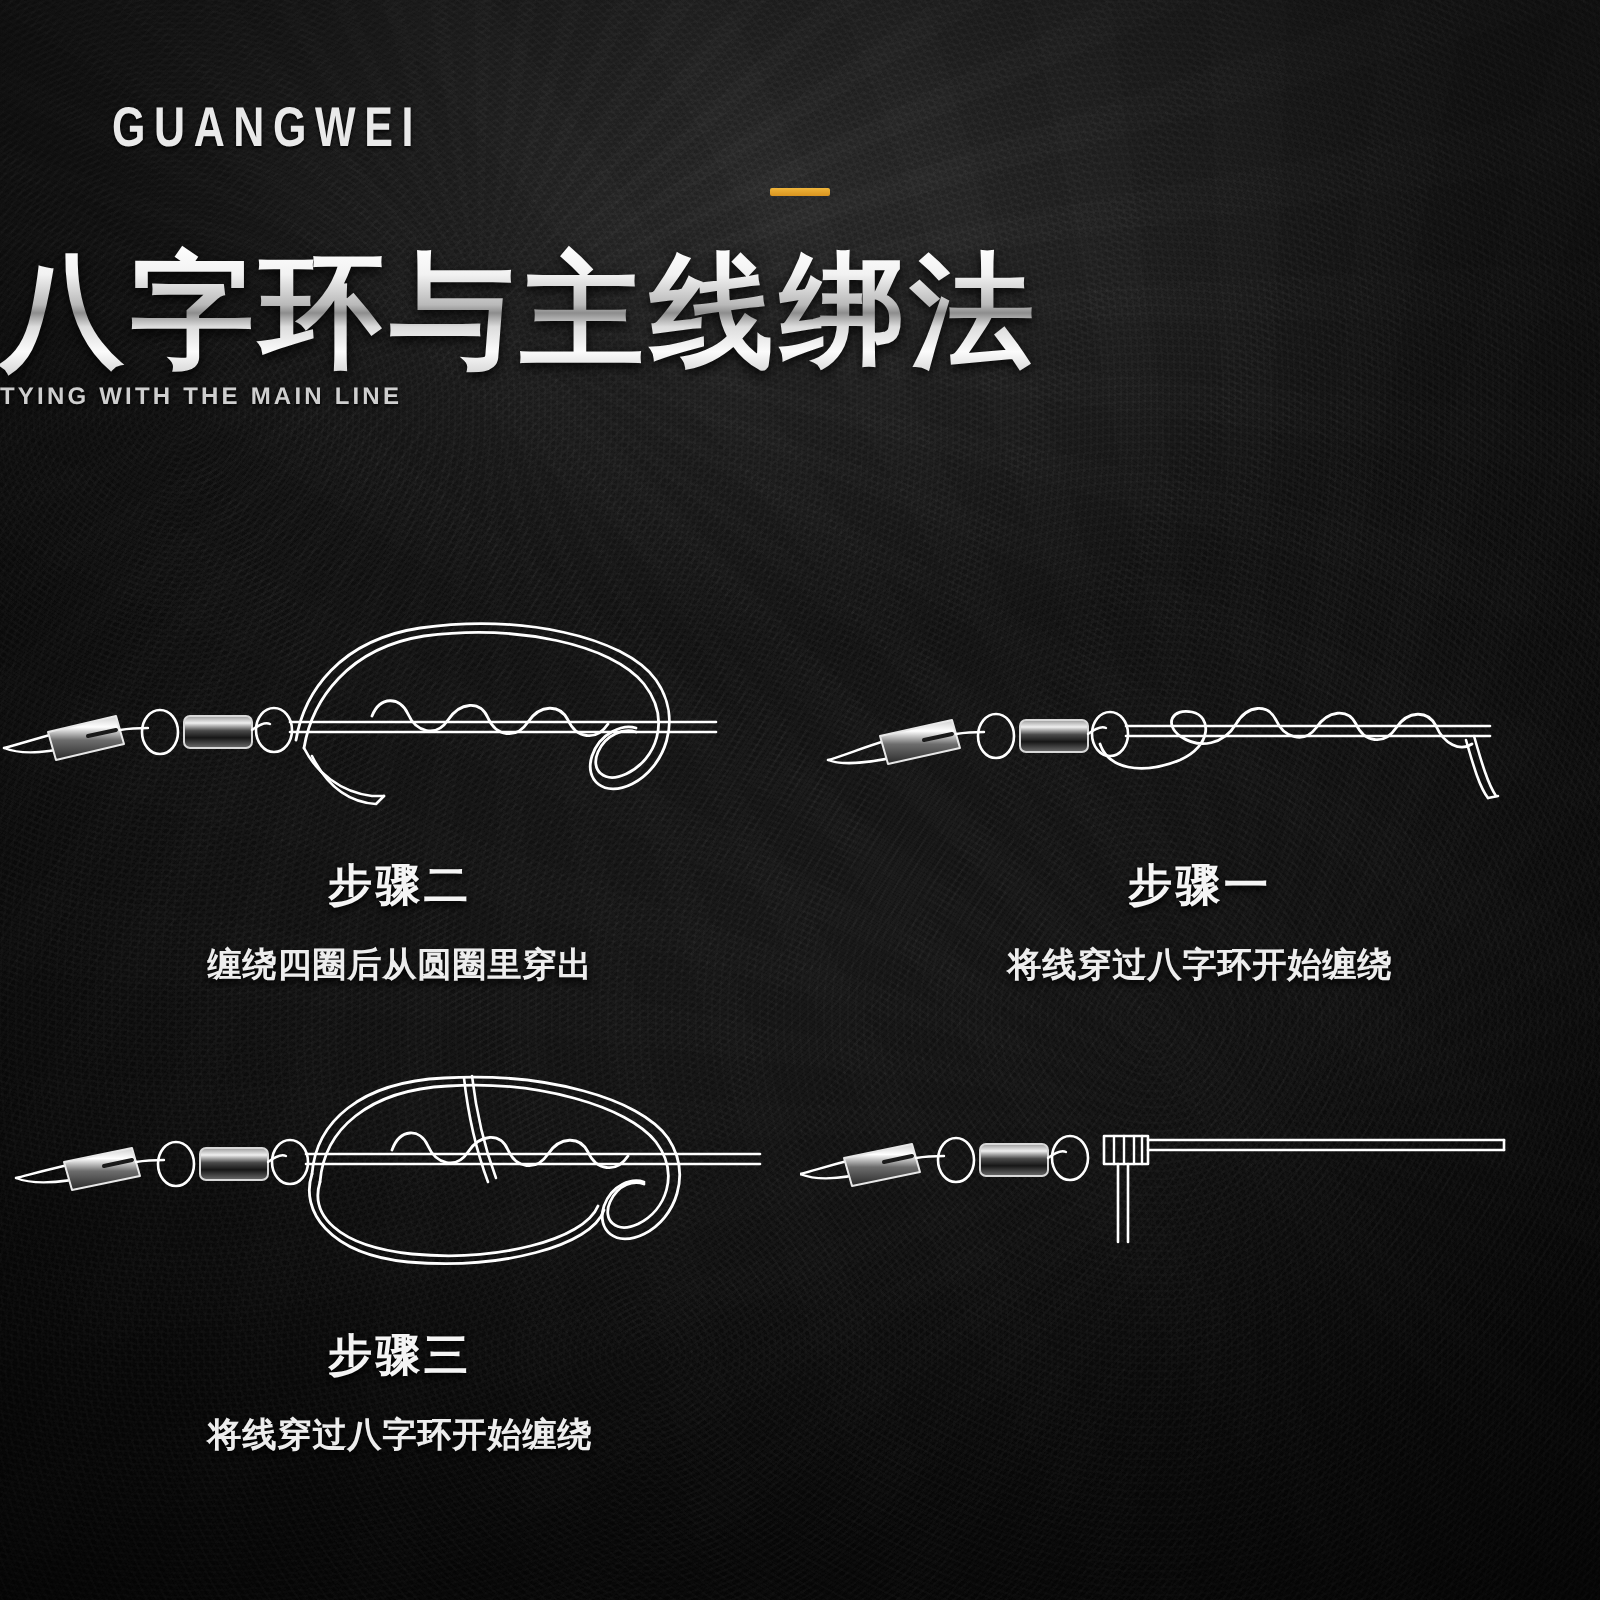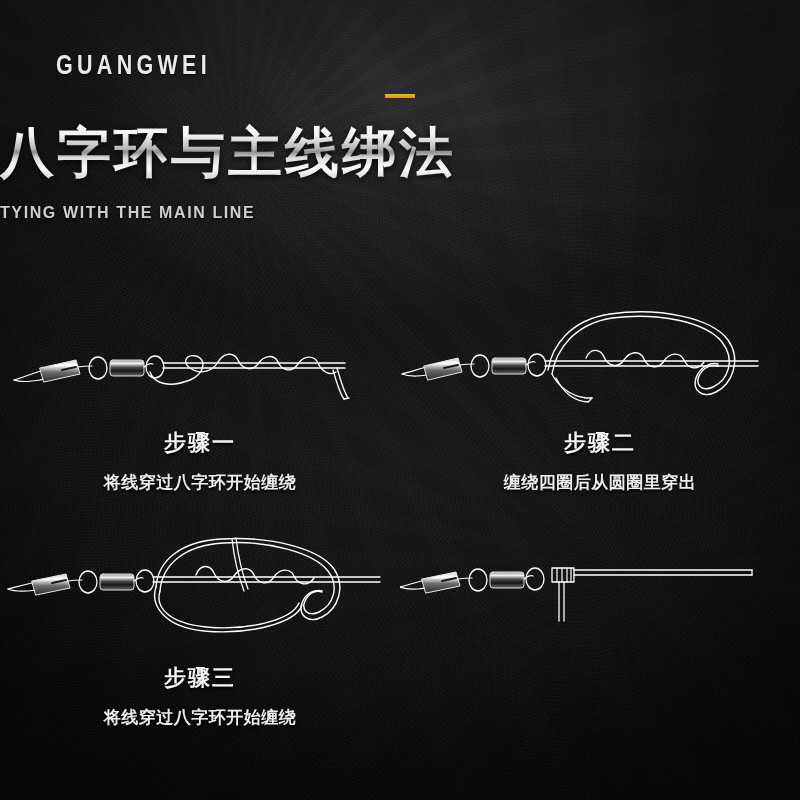--- a/index.html
+++ b/index.html
@@ -76,41 +76,40 @@
   }
   .logo-rule {
     width: 30px;
     height: 4px;
     margin: 15px auto 0 auto;
     background: linear-gradient(180deg, #f0b53a 0%, #d9941f 100%);
     border-radius: 1px;
   }
   .title {
     margin-top: 24px;
-    font-size: 54px;
+    font-size: 62px;
     font-weight: 700;
     letter-spacing: 3px;
     line-height: 1.12;
     background: linear-gradient(180deg,
       #ffffff 0%,
       #f2f2f2 22%,
       #b9b9b9 44%,
       #8d8d8d 50%,
       #dcdcdc 60%,
       #fbfbfb 78%,
       #c9c9c9 100%);
     -webkit-background-clip: text;
     background-clip: text;
     color: transparent;
     -webkit-text-fill-color: transparent;
     filter: drop-shadow(0 2px 3px rgba(0,0,0,0.85));
   }
   .subtitle {
-    margin-top: 22px;
-    font-size: 16px;
+    font-size: 12px;
     font-weight: 700;
     letter-spacing: 1.6px;
     color: #cfcfcf;
     text-shadow: 0 1px 2px rgba(0,0,0,0.9);
   }
 
   
   .steps {
     position: absolute;
     top: 300px; left: 0;
@@ -160,76 +159,20 @@
   <div class="vignette"></div>
 
   <div class="header">
     <div class="logo">GUANGWEI</div>
     <div class="logo-rule"></div>
     <div class="title">八字环与主线绑法</div>
     <div class="subtitle">TYING WITH THE MAIN LINE</div>
   </div>
 
   <div class="steps">
-
-    <div class="step">
-      <div class="diagram">
-        <svg viewBox="0 0 400 140" width="400" height="140">
-          <defs>
-            <linearGradient id="barrel1" x1="0" y1="0" x2="0" y2="1">
-              <stop offset="0%" stop-color="#9a9a9a"></stop>
-              <stop offset="22%" stop-color="#efefef"></stop>
-              <stop offset="46%" stop-color="#4a4a4a"></stop>
-              <stop offset="68%" stop-color="#161616"></stop>
-              <stop offset="100%" stop-color="#6e6e6e"></stop>
-            </linearGradient>
-            <linearGradient id="sleeve1" x1="0" y1="0" x2="0" y2="1">
-              <stop offset="0%" stop-color="#cfcfcf"></stop>
-              <stop offset="25%" stop-color="#ffffff"></stop>
-              <stop offset="55%" stop-color="#6d6d6d"></stop>
-              <stop offset="100%" stop-color="#2a2a2a"></stop>
-            </linearGradient>
-          </defs>
-          <g fill="none" stroke="#ffffff" stroke-width="1.5" stroke-linecap="round" stroke-linejoin="round">
-
-            <path d="M14 80 C 22 78, 40 70, 62 65" stroke-width="1.2"></path>
-            <path d="M14 80 C 24 84, 44 80, 66 74" stroke-width="1.2"></path>
-
-            <path d="M40 68 L 76 60 L 80 74 L 44 82 Z" fill="url(#sleeve1)" stroke="#e8e8e8" stroke-width="1"></path>
-            <path d="M62 70 L 76 67" stroke="#1a1a1a" stroke-width="2"></path>
-
-            <path d="M78 67 C 84 66, 88 66, 92 66" stroke-width="1.2"></path>
-
-            <ellipse cx="98" cy="68" rx="9" ry="11" stroke-width="1.3"></ellipse>
-
-            <rect x="110" y="60" width="34" height="16" rx="3" fill="url(#barrel1)" stroke="#d8d8d8" stroke-width="1"></rect>
-
-            <ellipse cx="155" cy="67" rx="9" ry="11" stroke-width="1.3"></ellipse>
-            <path d="M144 67 C 148 64, 151 63, 153 64" stroke-width="1.2"></path>
-
-            <path d="M163 63 L 345 63" stroke-width="1.3"></path>
-            <path d="M163 68 L 345 68" stroke-width="1.3"></path>
-
-            <path d="M150 72 C 154 84, 170 88, 190 80 C 206 73, 206 58, 196 56
-                     C 186 54, 182 62, 190 68 C 200 75, 212 72, 218 62
-                     C 224 52, 234 52, 238 60 C 242 69, 252 72, 258 64
-                     C 264 55, 274 54, 278 62 C 282 71, 292 73, 298 64
-                     C 304 55, 314 55, 318 63 C 322 72, 330 76, 336 72" stroke-width="1.4"></path>
-
-            <path d="M333 70 C 337 84, 340 94, 344 99" stroke-width="1.3"></path>
-            <path d="M337 68 C 341 82, 344 92, 348 98" stroke-width="1.3"></path>
-            <path d="M344 99 L 349 98" stroke-width="1.3"></path>
-          </g>
-        </svg>
-      </div>
-      <div class="captions">
-        <div class="step-title">步骤一</div>
-        <div class="step-desc">将线穿过八字环开始缠绕</div>
-      </div>
-    </div>
 
     <div class="step">
       <div class="diagram">
         <svg viewBox="0 0 400 140" width="400" height="140">
           <defs>
             <linearGradient id="barrel2" x1="0" y1="0" x2="0" y2="1">
               <stop offset="0%" stop-color="#9a9a9a"></stop>
               <stop offset="22%" stop-color="#efefef"></stop>
               <stop offset="46%" stop-color="#4a4a4a"></stop>
               <stop offset="68%" stop-color="#161616"></stop>
@@ -275,20 +218,76 @@
       <div class="captions">
         <div class="step-title">步骤二</div>
         <div class="step-desc">缠绕四圈后从圆圈里穿出</div>
       </div>
     </div>
 
     <div class="step">
       <div class="diagram">
         <svg viewBox="0 0 400 140" width="400" height="140">
           <defs>
+            <linearGradient id="barrel1" x1="0" y1="0" x2="0" y2="1">
+              <stop offset="0%" stop-color="#9a9a9a"></stop>
+              <stop offset="22%" stop-color="#efefef"></stop>
+              <stop offset="46%" stop-color="#4a4a4a"></stop>
+              <stop offset="68%" stop-color="#161616"></stop>
+              <stop offset="100%" stop-color="#6e6e6e"></stop>
+            </linearGradient>
+            <linearGradient id="sleeve1" x1="0" y1="0" x2="0" y2="1">
+              <stop offset="0%" stop-color="#cfcfcf"></stop>
+              <stop offset="25%" stop-color="#ffffff"></stop>
+              <stop offset="55%" stop-color="#6d6d6d"></stop>
+              <stop offset="100%" stop-color="#2a2a2a"></stop>
+            </linearGradient>
+          </defs>
+          <g fill="none" stroke="#ffffff" stroke-width="1.5" stroke-linecap="round" stroke-linejoin="round">
+
+            <path d="M14 80 C 22 78, 40 70, 62 65" stroke-width="1.2"></path>
+            <path d="M14 80 C 24 84, 44 80, 66 74" stroke-width="1.2"></path>
+
+            <path d="M40 68 L 76 60 L 80 74 L 44 82 Z" fill="url(#sleeve1)" stroke="#e8e8e8" stroke-width="1"></path>
+            <path d="M62 70 L 76 67" stroke="#1a1a1a" stroke-width="2"></path>
+
+            <path d="M78 67 C 84 66, 88 66, 92 66" stroke-width="1.2"></path>
+
+            <ellipse cx="98" cy="68" rx="9" ry="11" stroke-width="1.3"></ellipse>
+
+            <rect x="110" y="60" width="34" height="16" rx="3" fill="url(#barrel1)" stroke="#d8d8d8" stroke-width="1"></rect>
+
+            <ellipse cx="155" cy="67" rx="9" ry="11" stroke-width="1.3"></ellipse>
+            <path d="M144 67 C 148 64, 151 63, 153 64" stroke-width="1.2"></path>
+
+            <path d="M163 63 L 345 63" stroke-width="1.3"></path>
+            <path d="M163 68 L 345 68" stroke-width="1.3"></path>
+
+            <path d="M150 72 C 154 84, 170 88, 190 80 C 206 73, 206 58, 196 56
+                     C 186 54, 182 62, 190 68 C 200 75, 212 72, 218 62
+                     C 224 52, 234 52, 238 60 C 242 69, 252 72, 258 64
+                     C 264 55, 274 54, 278 62 C 282 71, 292 73, 298 64
+                     C 304 55, 314 55, 318 63 C 322 72, 330 76, 336 72" stroke-width="1.4"></path>
+
+            <path d="M333 70 C 337 84, 340 94, 344 99" stroke-width="1.3"></path>
+            <path d="M337 68 C 341 82, 344 92, 348 98" stroke-width="1.3"></path>
+            <path d="M344 99 L 349 98" stroke-width="1.3"></path>
+          </g>
+        </svg>
+      </div>
+      <div class="captions">
+        <div class="step-title">步骤一</div>
+        <div class="step-desc">将线穿过八字环开始缠绕</div>
+      </div>
+    </div>
+
+    <div class="step">
+      <div class="diagram">
+        <svg viewBox="0 0 400 140" width="400" height="140">
+          <defs>
             <linearGradient id="barrel3" x1="0" y1="0" x2="0" y2="1">
               <stop offset="0%" stop-color="#9a9a9a"></stop>
               <stop offset="22%" stop-color="#efefef"></stop>
               <stop offset="46%" stop-color="#4a4a4a"></stop>
               <stop offset="68%" stop-color="#161616"></stop>
               <stop offset="100%" stop-color="#6e6e6e"></stop>
             </linearGradient>
             <linearGradient id="sleeve3" x1="0" y1="0" x2="0" y2="1">
               <stop offset="0%" stop-color="#cfcfcf"></stop>
               <stop offset="25%" stop-color="#ffffff"></stop>

